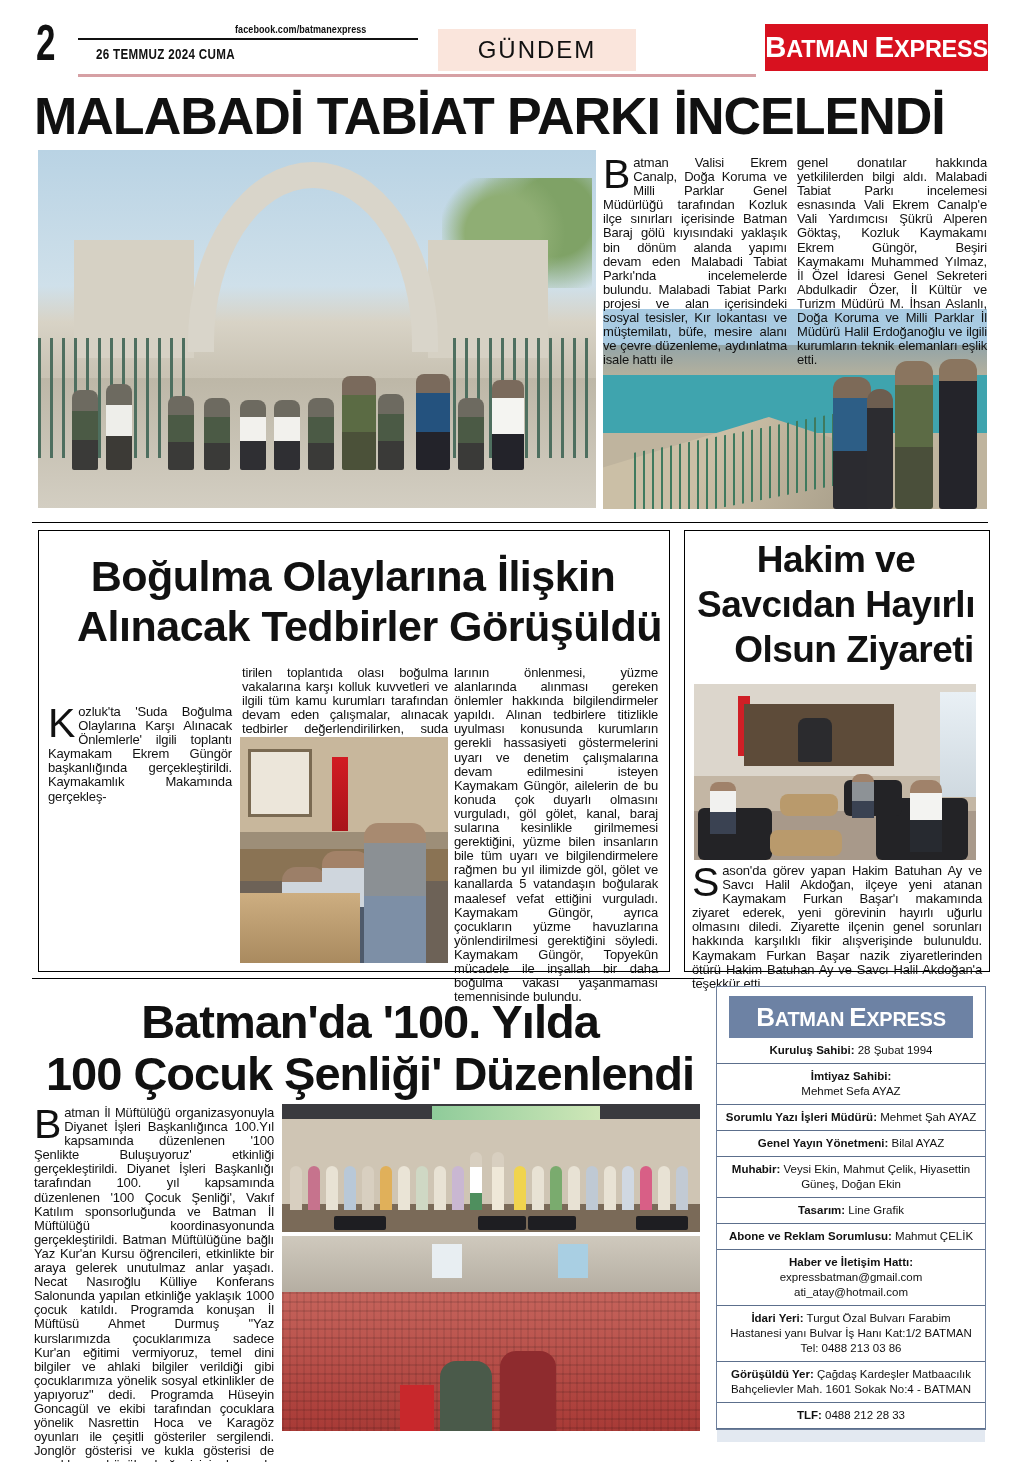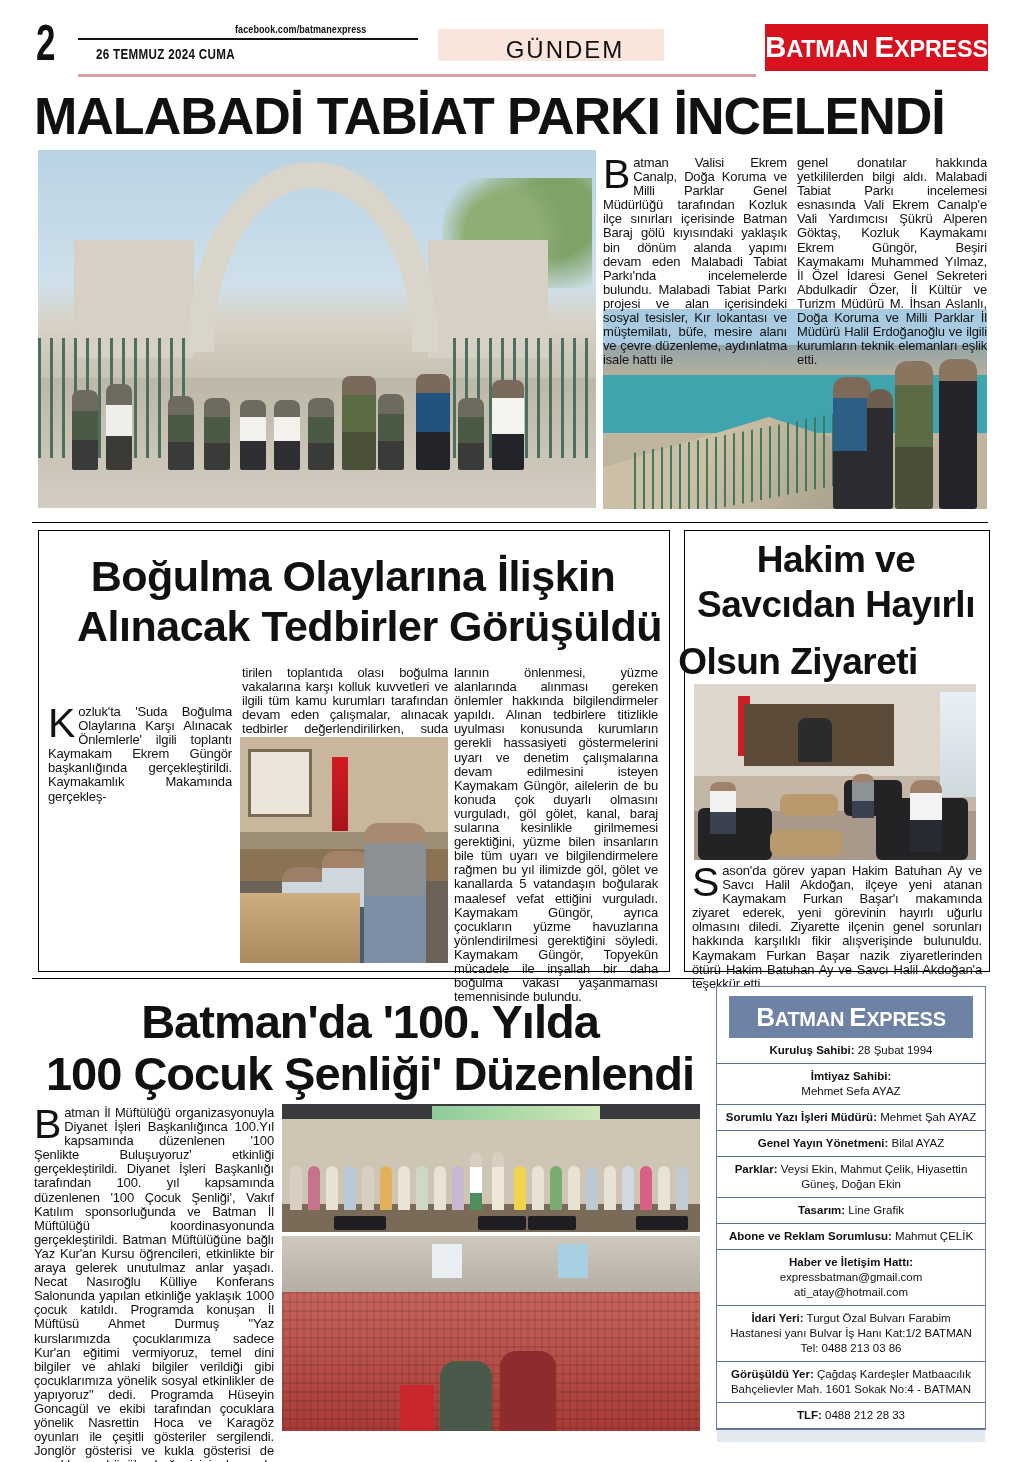--- a/index.html
+++ b/index.html
@@ -60,23 +60,22 @@
     left: 66px; top: 24px;
     font-size: 14.5px;
     font-weight: bold;
     letter-spacing: .4px;
     transform: scaleX(0.8);
     transform-origin: left top;
   }
   .section-tag {
     position: absolute;
     left: 408px; top: 7px;
-    width: 198px; height: 32px;
+    width: 198px; height: 42px;
     background: #fae5dc;
-    padding-left: 28px;
   }
   .section-tag span {
     display: block;
     text-align: center;
     font-size: 24px;
     line-height: 42px;
     letter-spacing: 2px;
     font-weight: normal;
   }
   .rule-under {
@@ -448,21 +447,21 @@
     <div class="flag"></div>
     <div class="desk"></div>
     <div class="man" style="left:42px;width:44px;height:96px;background:linear-gradient(to bottom,#9c7f68 0 16%,#cfd6dd 16% 52%,#4e5a6b 52% 100%);"></div>
     <div class="man" style="left:82px;width:48px;height:112px;background:linear-gradient(to bottom,#a38268 0 15%,#cfd6dd 15% 50%,#4e5a6b 50% 100%);"></div>
     <div class="man" style="left:124px;width:62px;height:140px;background:linear-gradient(to bottom,#a88a70 0 14%,#8b9094 14% 52%,#7d8fa6 52% 100%);"></div>
     <div class="table"></div>
   </div>
 
   <div class="h3-head" style="left:690px; top:537px; width:292px;">Hakim ve</div>
   <div class="h3-head" style="left:690px; top:582px; width:292px;">Savcıdan Hayırlı</div>
-  <div class="h3-head" style="left:652px; top:627px; width:292px;margin-top:12px;">Olsun Ziyareti</div>
+  <div class="h3-head" style="left:708px; top:627px; width:292px;">Olsun Ziyareti</div>
 
   <div class="photo ph-office">
     <div class="trflag"></div>
     <div class="back"></div>
     <div class="chair"></div>
     <div class="window"></div>
     <div class="sofa" style="left:4px; width:74px; height:52px;"></div>
     <div class="sofa" style="right:8px; width:92px; height:62px;"></div>
     <div class="sofa" style="left:150px; bottom:44px; width:58px; height:36px;"></div>
     <div class="cofftable" style="left:86px; bottom:44px; width:58px; height:22px;"></div>
@@ -523,21 +522,21 @@
 
   <div class="imprint">
     <div class="imp-logo">
       <span><i style="font-style:normal">B</i><i class="sm" style="font-style:normal">ATMAN </i><i style="font-style:normal">E</i><i class="sm" style="font-style:normal">XPRESS</i></span>
     </div>
     <div id="imp-rows">
         <div class="imp-row"><b>Kuruluş Sahibi:</b><span> 28 Şubat 1994</span></div>
         <div class="imp-row"><b>İmtiyaz Sahibi:</b><br><span>Mehmet Sefa AYAZ</span></div>
         <div class="imp-row"><b>Sorumlu Yazı İşleri Müdürü:</b><span> Mehmet Şah AYAZ</span></div>
         <div class="imp-row"><b>Genel Yayın Yönetmeni:</b><span> Bilal AYAZ</span></div>
-        <div class="imp-row"><b>Parklar:</b><span> Veysi Ekin, Mahmut Çelik, Hiyasettin Güneş, Doğan Ekin</span></div>
+        <div class="imp-row"><b>Muhabir:</b><span> Veysi Ekin, Mahmut Çelik, Hiyasettin Güneş, Doğan Ekin</span></div>
         <div class="imp-row"><b>Tasarım:</b><span> Line Grafik</span></div>
         <div class="imp-row"><b>Abone ve Reklam Sorumlusu:</b><span> Mahmut ÇELİK</span></div>
         <div class="imp-row"><b>Haber ve İletişim Hattı:</b><br><span>expressbatman@gmail.com</span><br><span>ati_atay@hotmail.com</span></div>
         <div class="imp-row"><b>İdari Yeri:</b><span> Turgut Özal Bulvarı Farabim Hastanesi yanı Bulvar İş Hanı Kat:1/2 BATMAN Tel: 0488 213 03 86</span></div>
         <div class="imp-row"><b>Görüşüldü Yer:</b><span> Çağdaş Kardeşler Matbaacılık Bahçelievler Mah. 1601 Sokak No:4  -  BATMAN</span></div>
         <div class="imp-row"><b>TLF:</b><span> 0488 212 28 33</span></div>
       </div>
     <div class="imp-note">
       
       

